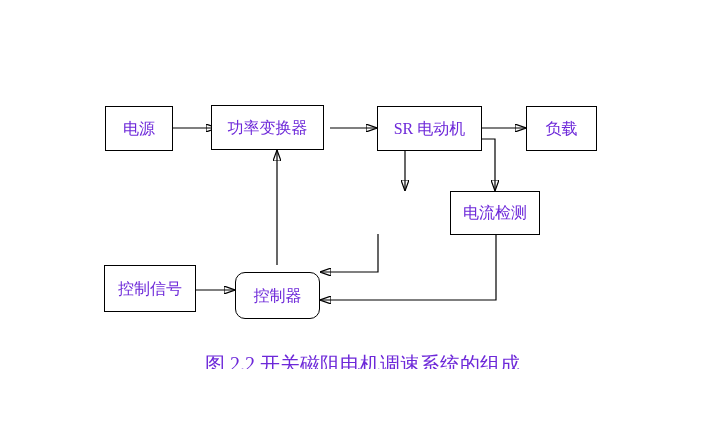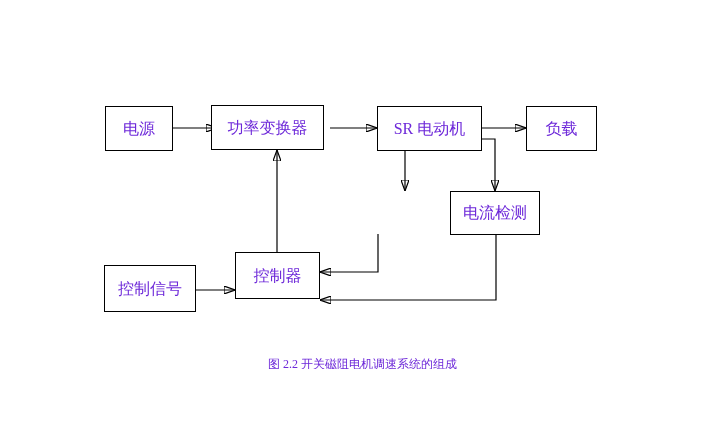--- a/index.html
+++ b/index.html
@@ -37,21 +37,21 @@
     font-size: 16px;
     line-height: 1;
     white-space: nowrap;
   }
   .caption {
     position: absolute;
     left: 0;
     right: 0;
     top: 354px;
     text-align: center;
-    font-size: 12px;
+    font-size: 20px;
     line-height: 20px;
   }
 </style>
 </head>
 <body>
 
 <div class="canvas">
 
   <svg class="wires" width="725" height="424" viewBox="0 0 725 424">
     <defs>
@@ -88,19 +88,19 @@
 
 
   <div class="box" style="left:450px; top:191px; width:90px; height:44px;">
     <span>电流检测</span>
   </div>
 
   <div class="box" style="left:104px; top:265px; width:92px; height:47px;justify-content:center;">
     <span>控制信号</span>
   </div>
 
-  <div class="box" style="left:235px; top:252px; width:85px; height:47px;">
+  <div class="box" style="left:235px; top:272px; width:85px; height:47px;border-radius:10px;">
     <span>控制器</span>
   </div>
 
   <div class="caption">图 2.2 开关磁阻电机调速系统的组成</div>
 
 </div>
 
 </body></html>

